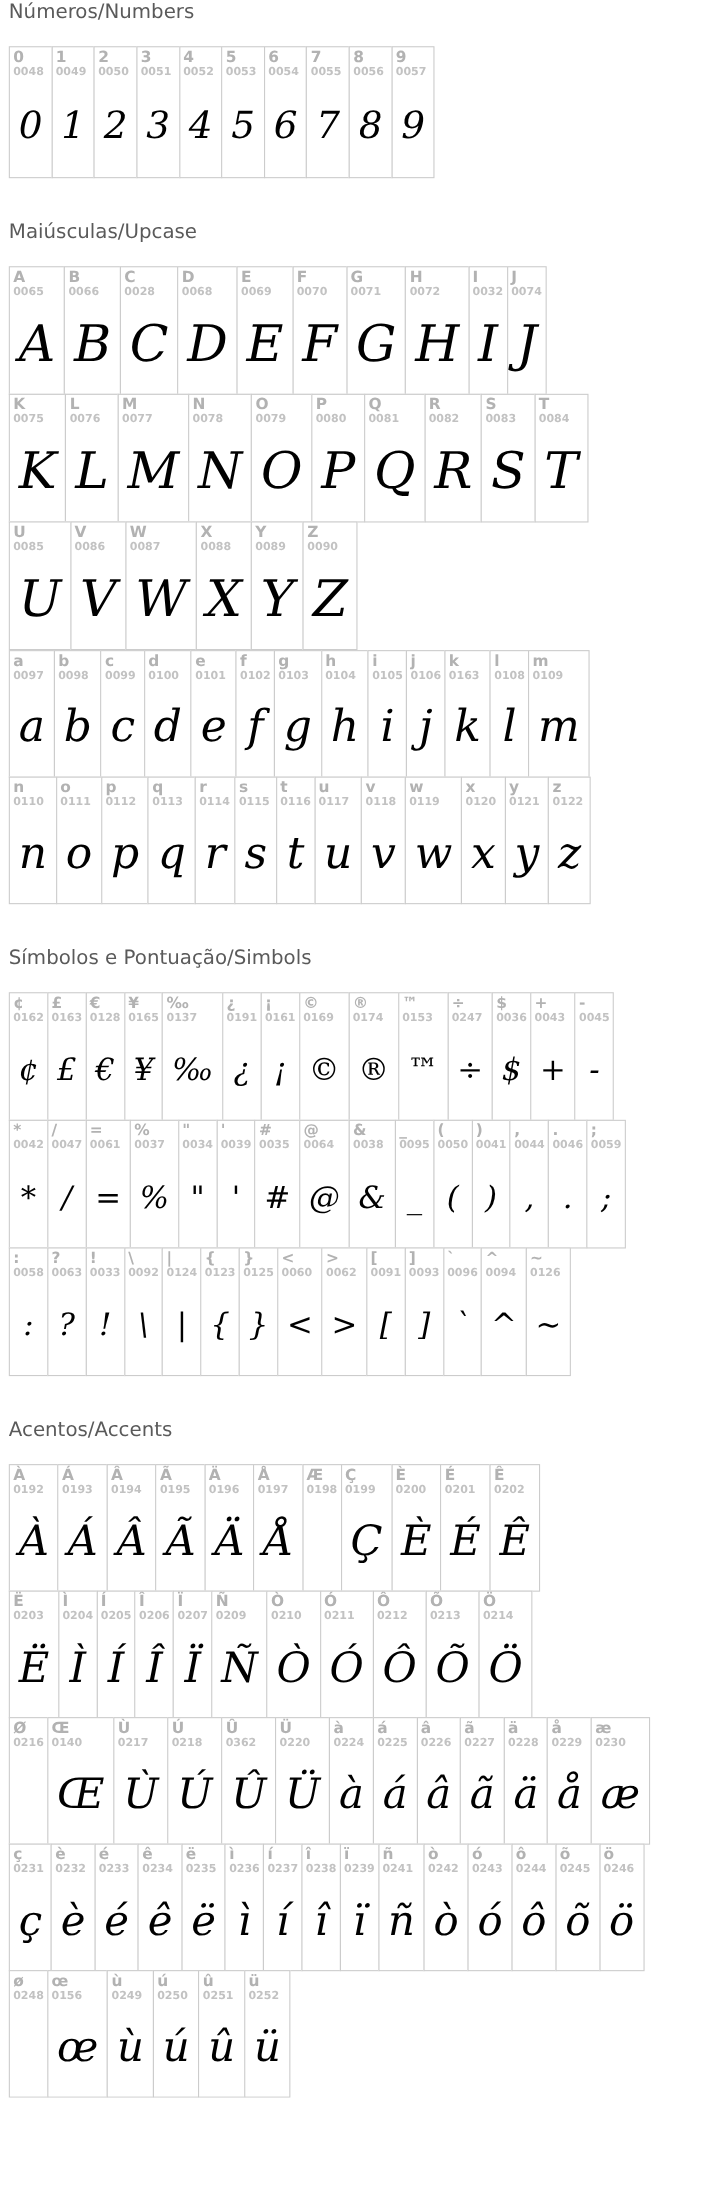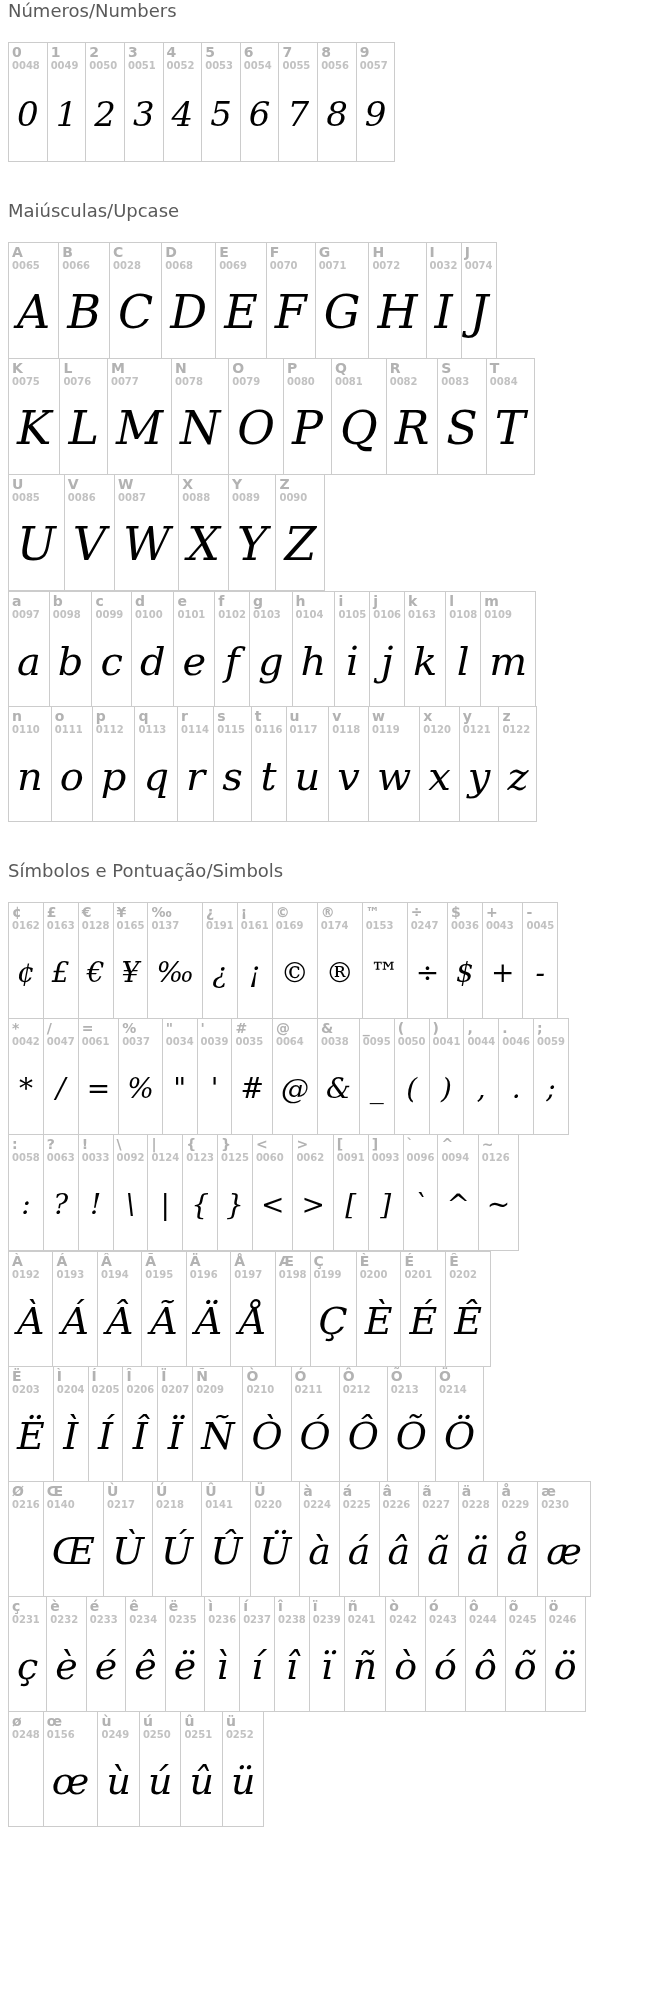--- a/index.html
+++ b/index.html
@@ -958,20 +958,21 @@
       <span class="cell-char">~</span>
       <span class="cell-code">0126</span>
     </div>
     <div class="cell-glyph">~</div>
   </div>
 </div>
 </div>
   </div>
 
   <div class="section sec-4">
+    <h3 class="section-title">Acentos/Accents</h3>
     <div class="section-rows">
   <div class="grid-row">
   <div class="cell">
     <div class="cell-head">
       <span class="cell-char">À</span>
       <span class="cell-code">0192</span>
     </div>
     <div class="cell-glyph">À</div>
   </div>
 
@@ -1175,21 +1176,21 @@
     <div class="cell-head">
       <span class="cell-char">Ú</span>
       <span class="cell-code">0218</span>
     </div>
     <div class="cell-glyph">Ú</div>
   </div>
 
   <div class="cell">
     <div class="cell-head">
       <span class="cell-char">Û</span>
-      <span class="cell-code">0141</span>
+      <span class="cell-code">0362</span>
     </div>
     <div class="cell-glyph">Û</div>
   </div>
 
   <div class="cell">
     <div class="cell-head">
       <span class="cell-char">Ü</span>
       <span class="cell-code">0220</span>
     </div>
     <div class="cell-glyph">Ü</div>

